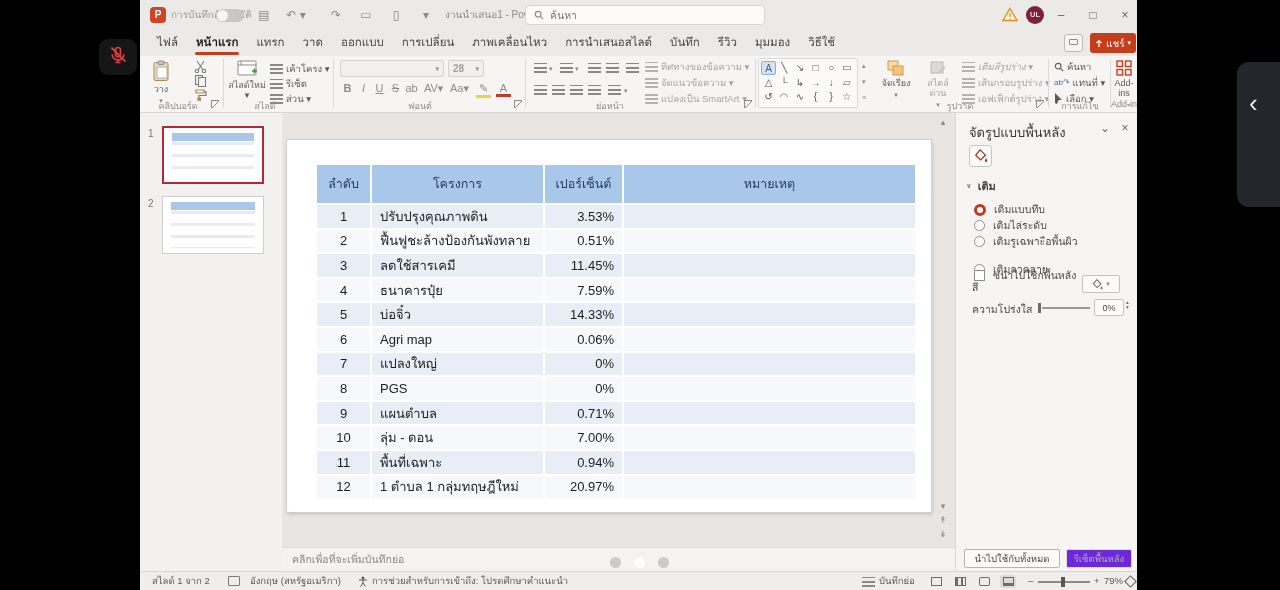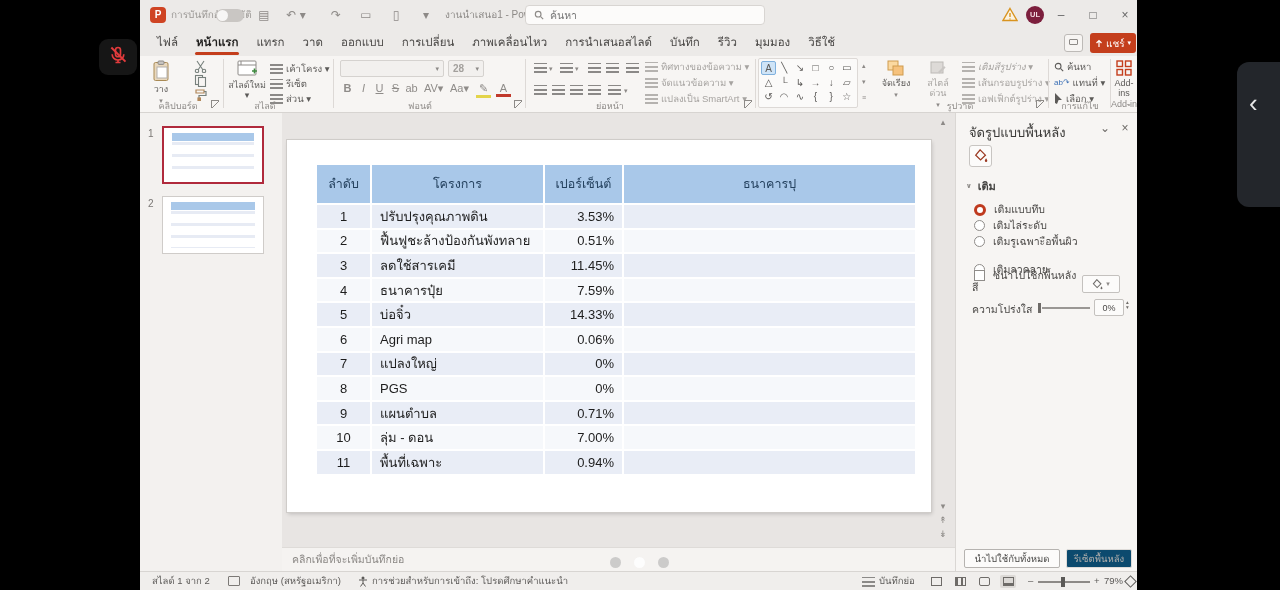--- a/index.html
+++ b/index.html
@@ -390,21 +390,21 @@
       </div>
   </div>
 
   <div class="abs slidearea">
     <div class="abs canvas">
       <div class="ptable">
         <div class="prow phead">
           <div class="pcell c0">ลำดับ</div>
           <div class="pcell c1">โครงการ</div>
           <div class="pcell c2" style="justify-content:center;">เปอร์เซ็นต์</div>
-          <div class="pcell c3" style="justify-content:center;">ธนาคารปุ</div>
+          <div class="pcell c3" style="justify-content:center;">หมายเหตุ</div>
         </div>
         <div class="prow pdata odd">
             <div class="pcell c0">1</div>
             <div class="pcell c1">ปรับปรุงคุณภาพดิน</div>
             <div class="pcell c2">3.53%</div>
             <div class="pcell c3"></div>
           </div>
         <div class="prow pdata even">
             <div class="pcell c0">2</div>
             <div class="pcell c1">ฟื้นฟูชะล้างป้องกันพังทลาย</div>
@@ -456,20 +456,26 @@
         <div class="prow pdata even">
             <div class="pcell c0">10</div>
             <div class="pcell c1">ลุ่ม - ดอน</div>
             <div class="pcell c2">7.00%</div>
             <div class="pcell c3"></div>
           </div>
         <div class="prow pdata odd">
             <div class="pcell c0">11</div>
             <div class="pcell c1">พื้นที่เฉพาะ</div>
             <div class="pcell c2">0.94%</div>
+            <div class="pcell c3"></div>
+          </div>
+        <div class="prow pdata even">
+            <div class="pcell c0">12</div>
+            <div class="pcell c1">1 ตำบล 1 กลุ่มทฤษฎีใหม่</div>
+            <div class="pcell c2">20.97%</div>
             <div class="pcell c3"></div>
           </div>
       </div>
     </div>
     <span class="abs scroll-g" style="top:4px;">▴</span>
     <span class="abs scroll-g" style="top:388px;">▾</span>
     <span class="abs scroll-g" style="top:402px;">↟</span>
     <span class="abs scroll-g" style="top:416px;">↡</span>
   </div>
 
@@ -523,21 +529,21 @@
     <span class="abs" style="left:82px; top:190px; width:3px; height:10px; background:#6e6b68;"></span>
     <span class="abs" style="left:86px; top:194px; width:48px; height:1.5px; background:#9a9794;"></span>
     <div class="abs mini-btn" style="left:138px; top:186px; width:30px; height:17px; font-size:9px; color:#4c4a48;">
         <span>0%</span>
       </div>
     <div class="abs spin" style="left:170px; top:187px;">
         <span>▴</span>
         <span>▾</span>
       </div>
     <div class="abs pane-foot-btn" style="left:8px; top:436px; width:96px; border:1px solid #b6b3b0; background:#fcfbfa; color:#454442;">นำไปใช้กับทั้งหมด</div>
-    <div class="abs pane-foot-btn" style="left:110px; top:436px; width:66px; border:1px solid #dedbd8; background:#0c4a6e; color:#b2afac;">รีเซ็ตพื้นหลัง</div>
+    <div class="abs pane-foot-btn" style="left:110px; top:436px; width:66px; border:1px solid #dedbd8; background:#6d28d9; color:#b2afac;">รีเซ็ตพื้นหลัง</div>
   </div>
 
   <div class="abs statusbar">
     <span class="abs sb" style="left:12px;">สไลด์ 1 จาก 2</span>
     <span class="abs sb-ico" style="left:88px;"></span>
     <span class="abs sb" style="left:110px;">อังกฤษ (สหรัฐอเมริกา)</span>
     <span class="abs" style="left:218px; top:4px;">
       <svg width="10" height="11" viewBox="0 0 10 11">
           <circle cx="5" cy="2" r="1.5" fill="#5b5957"></circle>
           <path d="M1 4h8M5 4v3M5 7l-2.5 3.5M5 7l2.5 3.5" stroke="#5b5957" fill="none"></path>

